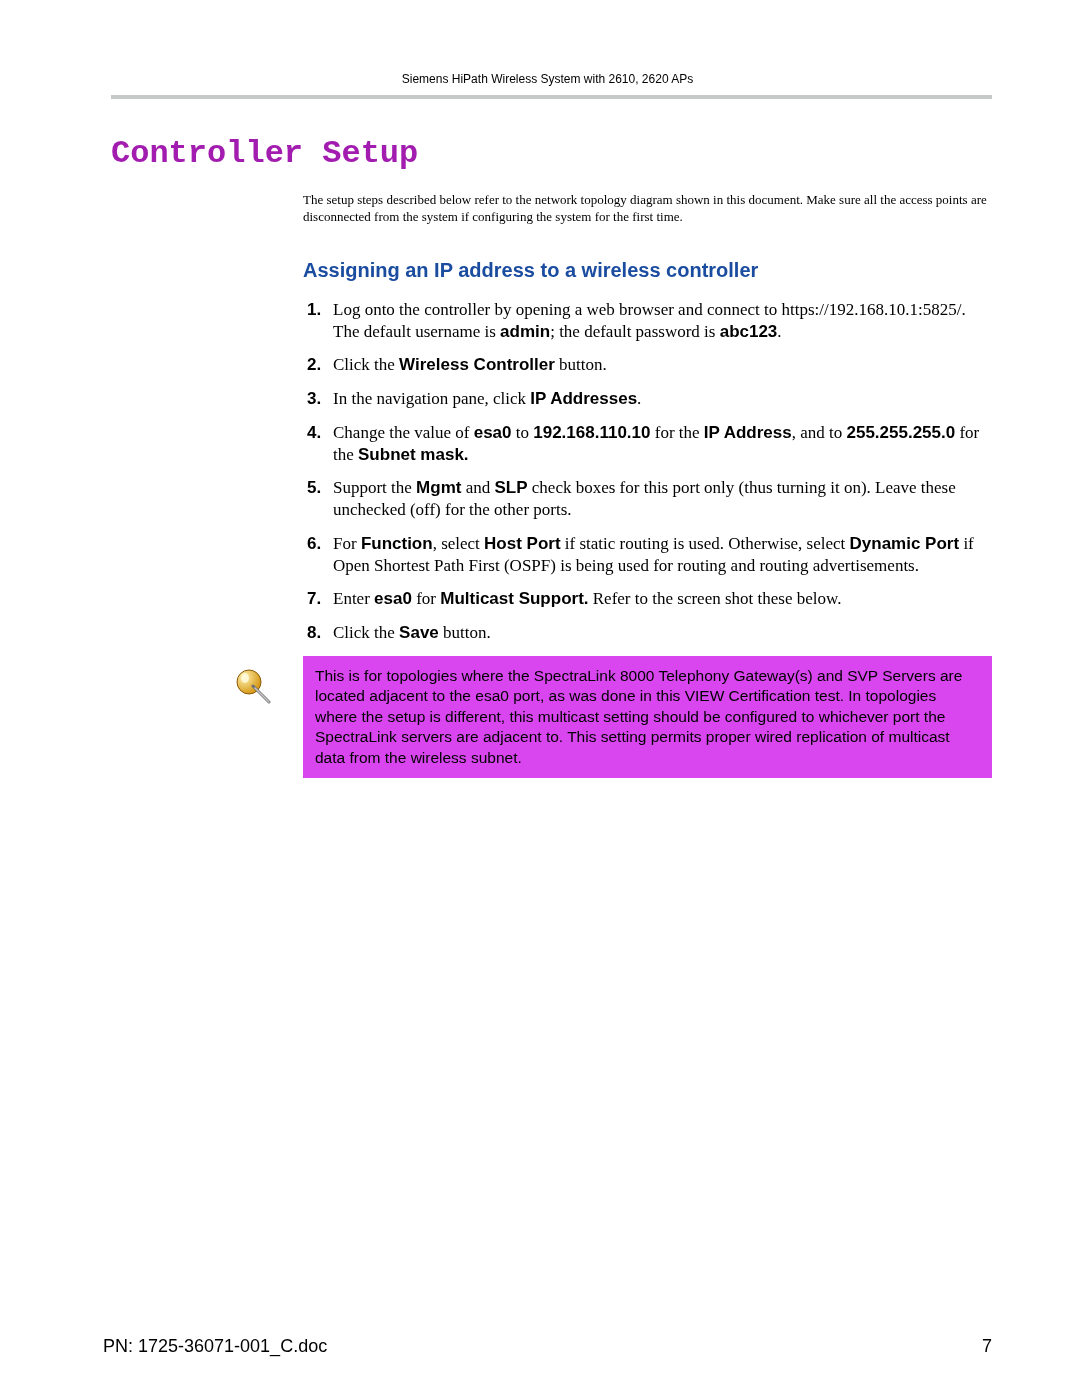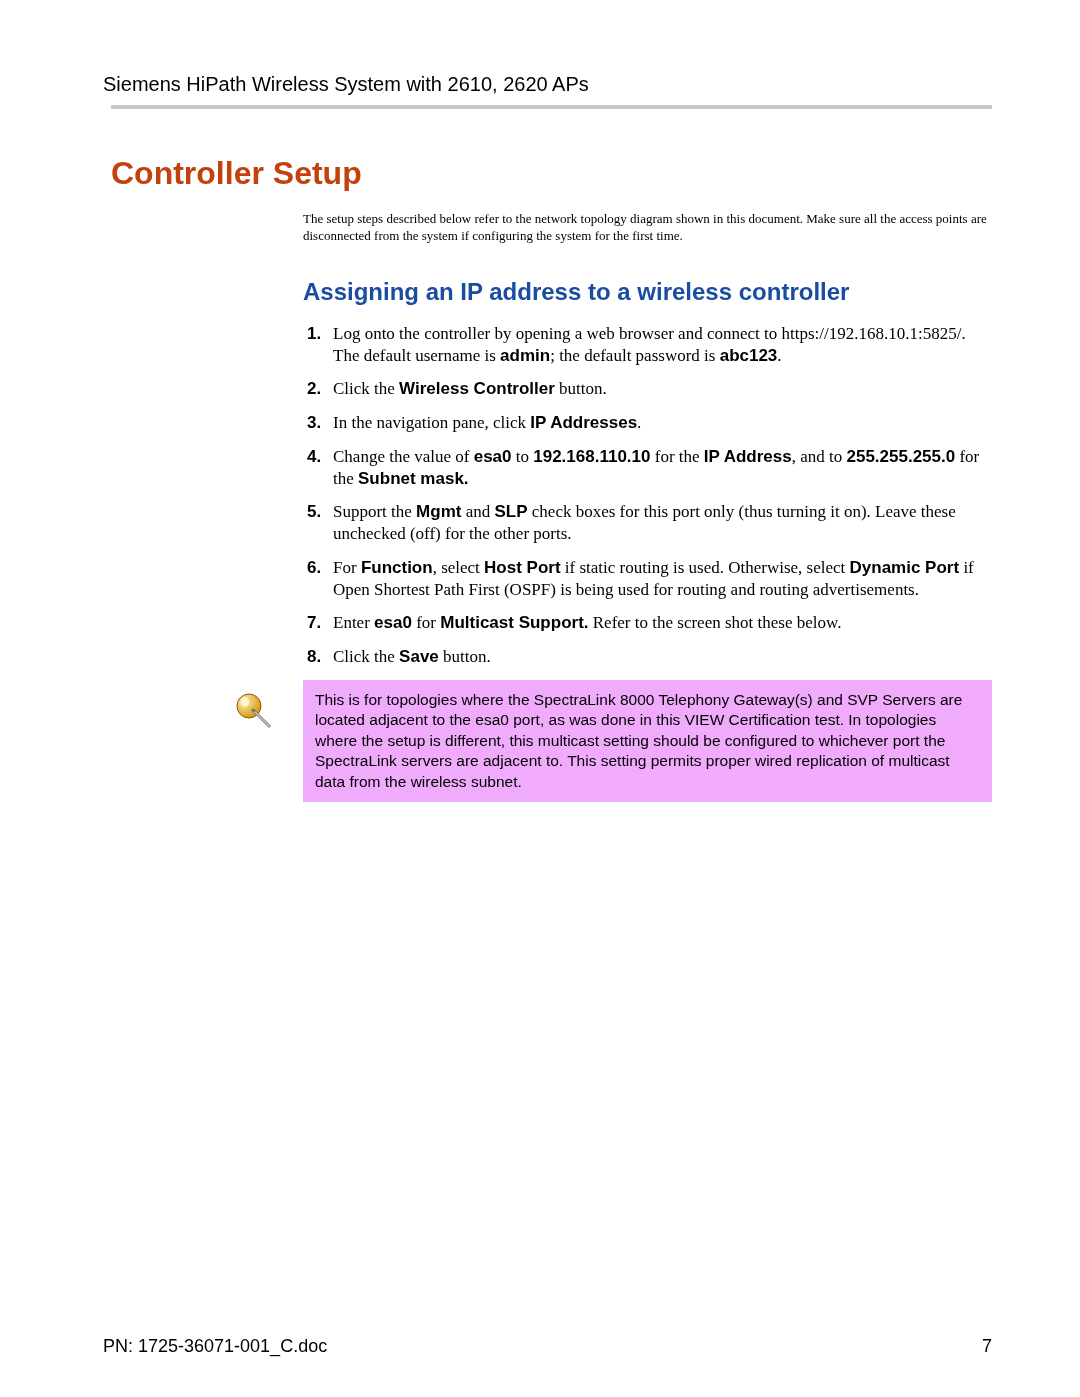--- a/index.html
+++ b/index.html
@@ -1,29 +1,29 @@
 <!DOCTYPE html>
 <html><head>
 <meta charset="utf-8">
 <style>
 html,body{margin:0;padding:0;background:#fff;color:#000;font-family:Palatino,"Palatino Linotype","Book Antiqua",Georgia,serif;font-size:17px;line-height:1.25}
 .page{width:1080px;height:1397px;box-sizing:border-box;padding:72px 88px 60px 103px;position:relative}
-.header-line{font-family:Arial,Helvetica,sans-serif;font-size:20px;text-align:left;color:#000}
+.header-line{font-family:Arial,Helvetica,sans-serif;font-size:12px;text-align:center;color:#000}
 .hr{border:none;border-top:4px solid #c7c9c8;margin:8px 0 0 8px}
-.h1{font-family:Liberation Sans, sans-serif;font-weight:700;font-size:32px;color:#c2410c;margin:44px 0 18px 8px}
+.h1{font-family:Liberation Mono, monospace;font-weight:700;font-size:32px;color:#a21caf;margin:35px 0 18px 8px}
 .content{margin-left:200px}
 .intro{font-size:13px;line-height:1.3}
-.h2{font-family:Arial,Helvetica,sans-serif;font-weight:bold;font-size:24px;color:#1a4ca0;margin:32px 0 16px 0}
+.h2{font-family:Arial,Helvetica,sans-serif;font-weight:bold;font-size:20px;color:#1a4ca0;margin:32px 0 16px 0}
 .steps{margin:4px;padding:0;list-style:none;counter-reset:step}
 .steps li{position:relative;padding-left:26px;margin-bottom:12px;line-height:1.28}
 .steps li::before{counter-increment:step;content:counter(step)".";font-weight:bold;font-family:Arial,Helvetica,sans-serif;position:absolute;left:0;top:0}
 .b{font-family:Arial,Helvetica,sans-serif;font-weight:bold}
 .note-wrap{display:flex;align-items:flex-start;margin-left:-74px;margin-top:12px}
 .note-icon{flex:0 0 60px;margin-right:14px;margin-top:6px}
-.note{flex:1;background:#f0abfc;font-family:Arial,Helvetica,sans-serif;font-size:15.5px;line-height:1.32;color:#000;padding:10px 12px}
+.note{flex:1;background:#d946ef;font-family:Arial,Helvetica,sans-serif;font-size:15.5px;line-height:1.32;color:#000;padding:10px 12px}
 .footer{position:absolute;left:103px;right:88px;bottom:40px;display:flex;justify-content:space-between;font-family:Arial,Helvetica,sans-serif;font-size:18px;color:#000}
 </style>
 </head>
 <body>
 <div class="page">
   <div class="header-line">Siemens HiPath Wireless System with 2610, 2620 APs</div>
   <hr class="hr">
   <div class="h1">Controller Setup</div>
 
   <div class="content">

